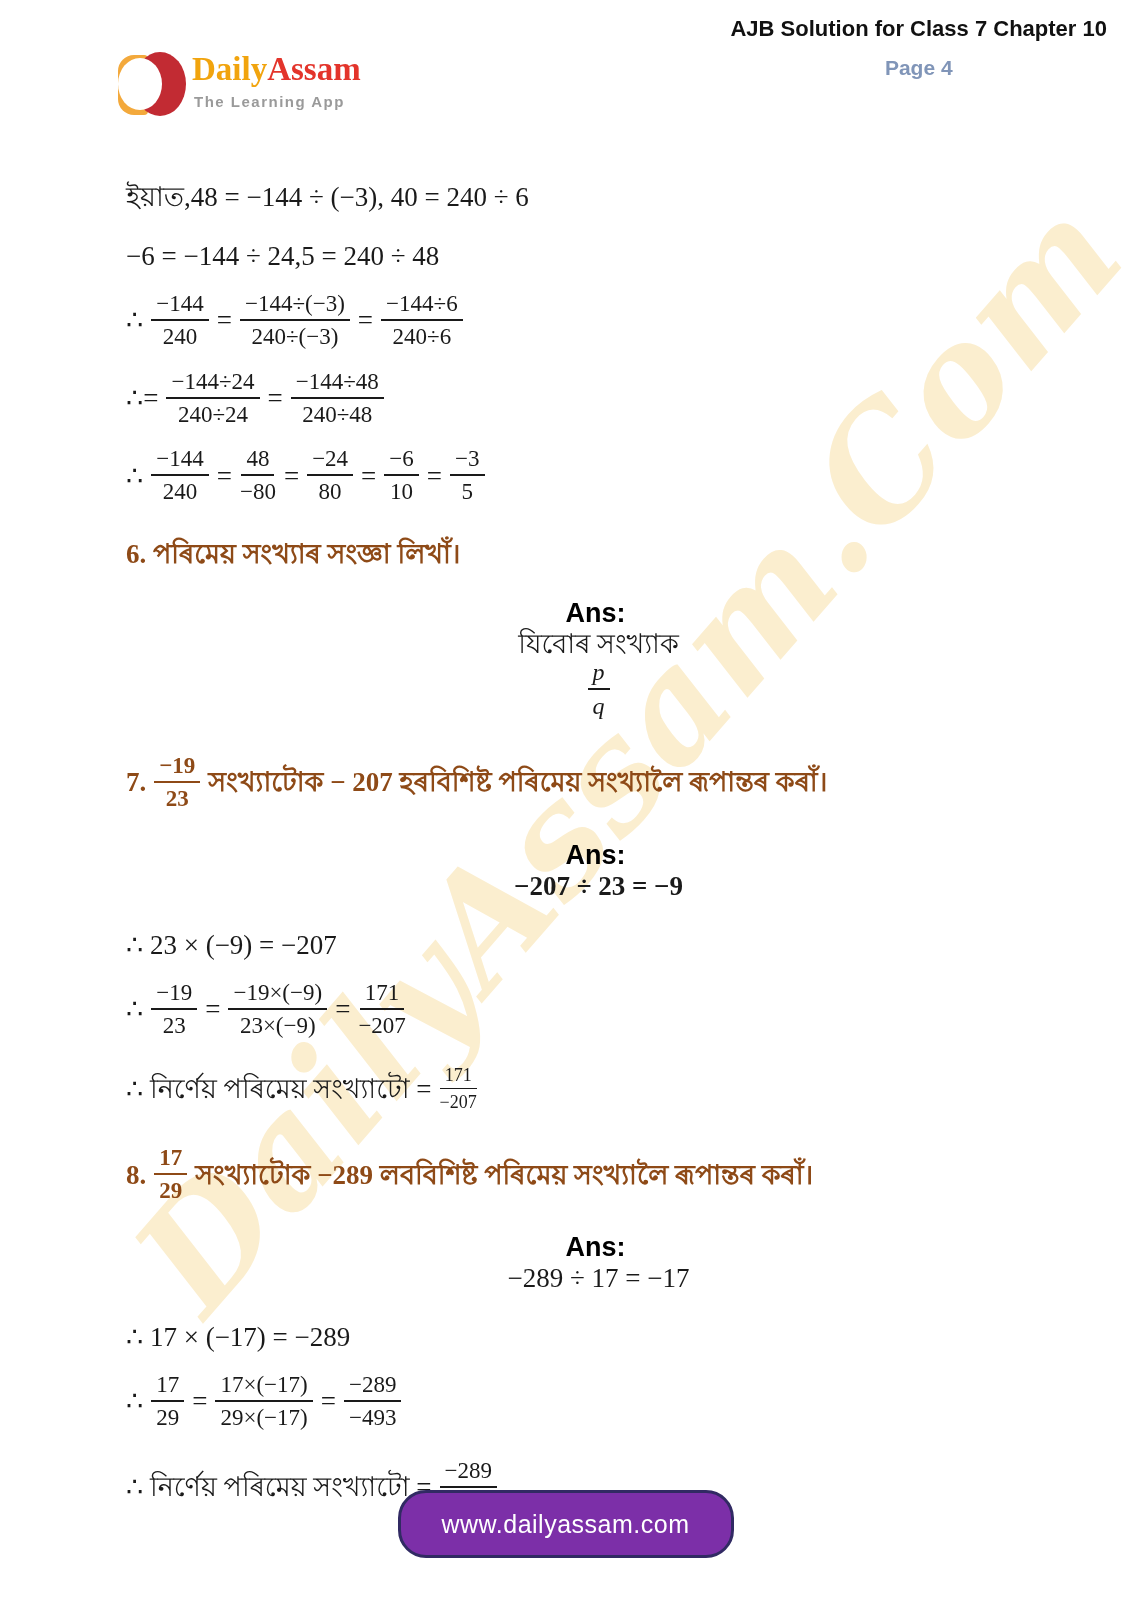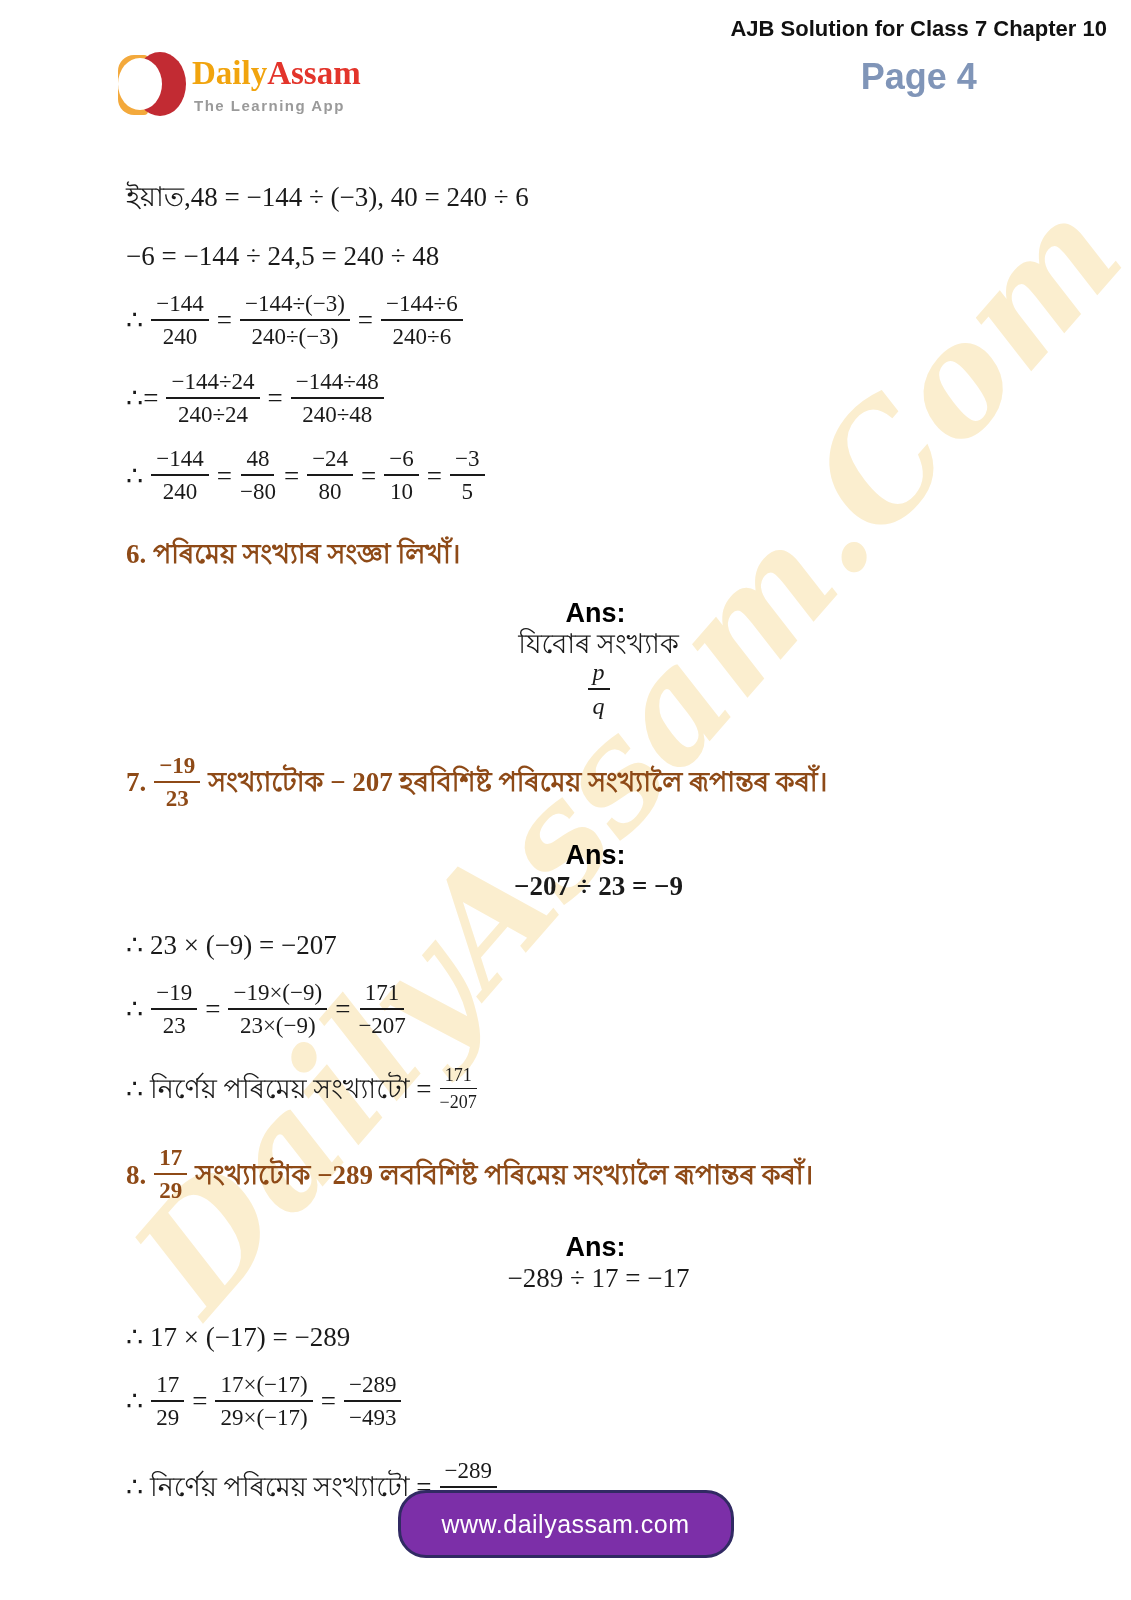--- a/index.html
+++ b/index.html
@@ -23,41 +23,41 @@
   .watermark{
     position:absolute;left:-30px;top:770px;width:1140px;z-index:0;
     transform:rotate(-49deg);transform-origin:50% 50%;
     font-family:"DejaVu Serif","Liberation Serif",serif;
     font-style:italic;font-weight:700;font-size:148px;letter-spacing:2px;
     color:var(--watermark);white-space:nowrap;text-align:center;
     pointer-events:none;user-select:none;
   }
 
   header{position:absolute;left:0;top:0;width:100%;height:160px;z-index:1;}
-  .logo{position:absolute;left:118px;top:52px;display:flex;align-items:center;}
+  .logo{position:absolute;left:118px;top:52px;display:flex;align-items:flex-start;}
   .logo-mark{position:relative;width:70px;height:66px;display:inline-block;}
   .logo-bar{position:absolute;left:0;top:3px;width:30px;height:60px;
             background:#f3a93c;border-radius:16px 4px 4px 16px;}
   .logo-moon{position:absolute;left:16px;top:0;width:52px;height:64px;
              background:#c22b33;border-radius:50%;}
   .logo-moon::after{content:'';position:absolute;left:-16px;top:6px;width:44px;height:52px;
              background:#fff;border-radius:50%;}
   .logo-text{margin-left:4px;}
   .logo-words{font-family:"Liberation Serif","DejaVu Serif",serif;font-weight:700;font-size:33px;line-height:1.05;}
   .logo-words .w1{color:var(--logo-gold);}
   .logo-words .w2{color:var(--logo-red);}
   .tagline{font-family:"Liberation Sans","DejaVu Sans",sans-serif;font-weight:700;
            font-size:15px;letter-spacing:1.5px;color:var(--logo-gray);margin-top:6px;margin-left:2px;}
 
   .header-right{position:absolute;right:24px;top:16px;text-align:center;min-width:340px;}
   .doc-title{font-family:"Liberation Sans","DejaVu Sans",sans-serif;font-weight:700;
              font-size:22px;color:#111;white-space:nowrap;}
   .subtitle{font-size:24px;margin-top:12px;color:#111;}
   .page-label{font-family:"Liberation Sans","DejaVu Sans",sans-serif;font-weight:700;
-              font-size:36px;color:var(--page-blue);margin-top:14px;}
+              font-size:21px;color:var(--page-blue);margin-top:14px;}
 
   
   #content{position:absolute;left:126px;top:182px;right:60px;z-index:1;}
   .line{margin-top:28px;font-size:27px;line-height:1.15;display:flex;align-items:center;flex-wrap:wrap;}
   .line:first-child{margin-top:0;}
   .line.fracline{margin-top:20px;}
   .line.heading{margin-top:34px;color:var(--brown);font-weight:700;}
   .line.cont{margin-top:4px;}
   .line.ans{margin-top:28px;flex-direction:column;}
   .ansLabel{font-family:"Liberation Sans","DejaVu Sans",sans-serif;font-weight:700;color:#000;

